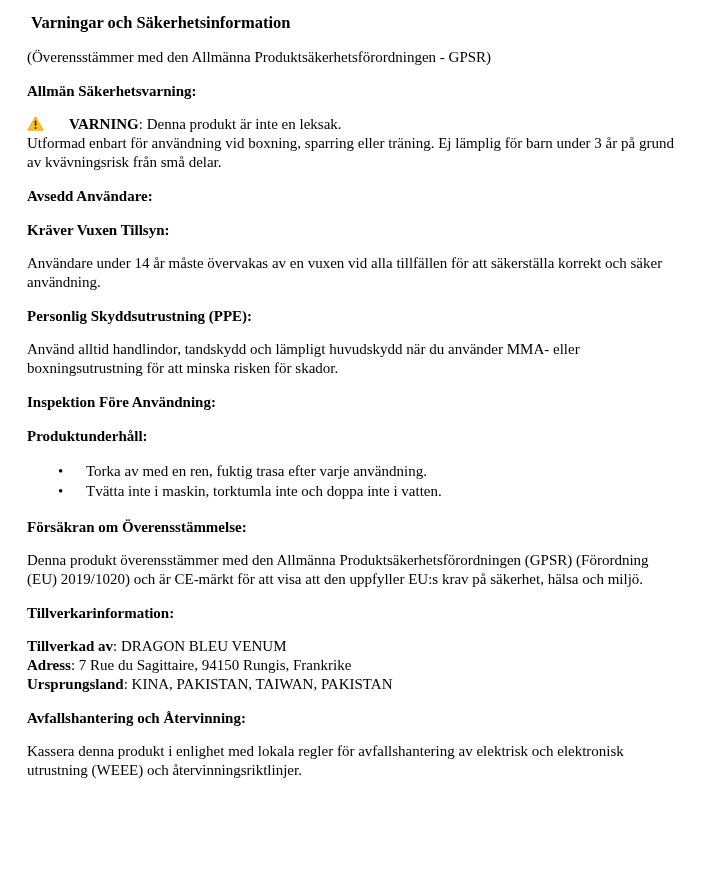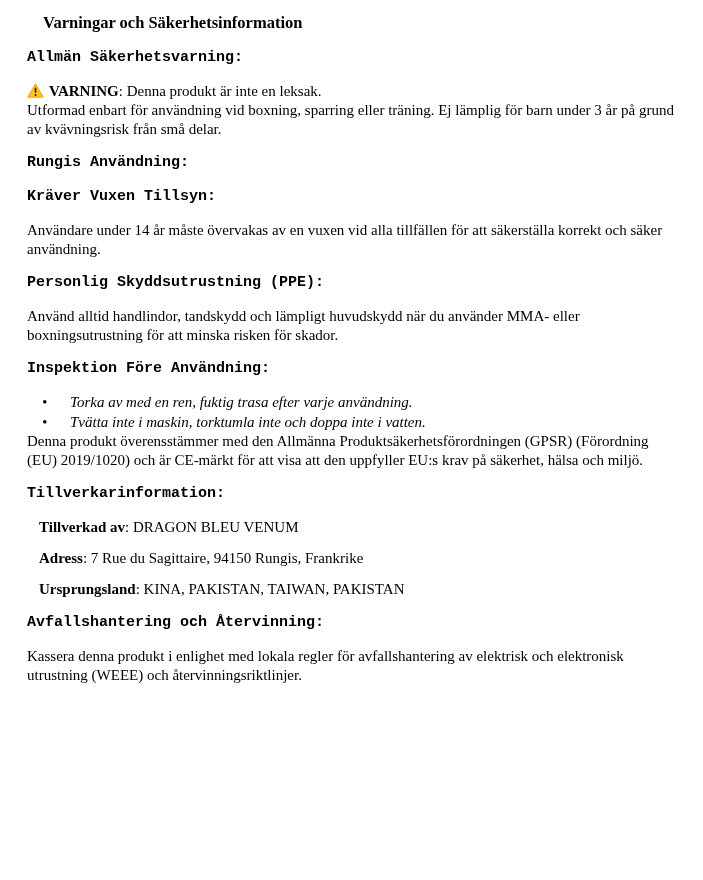--- a/index.html
+++ b/index.html
@@ -16,112 +16,113 @@
   }
   .doc {
     box-sizing: border-box;
     width: 703px;
     height: 880px;
     padding: 12px 24px 10px 27px;
   }
   .doc-title {
     font-size: 16.5px;
     font-weight: bold;
-    margin: 0 0 15px 16px;
+    margin: 0 0 15px 4px;
     line-height: 21px;
   }
   .subtitle {
     font-size: 15px;
     margin: 0 0 14px 0;
     line-height: 19px;
   }
   .section-heading {
     font-size: 15px;
     font-weight: bold;
     margin: 0 0 14px 0;
     line-height: 20px;
-    font-family: Liberation Mono, monospace;
   }
   .para {
     font-size: 15px;
     margin: 0 0 14px 0;
     line-height: 19px;
   }
   .warning-line {
     font-size: 15px;
     line-height: 19px;
   }
-  .warn-label { font-weight: bold; }
+  .warn-label { font-weight: bold; margin-left: 20px; }
   .warning-icon-svg {
     display: inline-block;
     vertical-align: -2px;
     margin-right: 5px;
   }
   .bullet-list {
     list-style: none;
-    margin: 0;
+    margin: 16px;
     padding: 0;
     font-size: 15px;
-    font-style: italic;
   }
   .bullet-list li {
     position: relative;
     padding-left: 43px;
     line-height: 19.5px;
   }
   .bullet-list li::before {
     content: "\2022";
     position: absolute;
     left: 15px;
     top: 0;
   }
   .mfr-line {
     font-size: 15px;
     line-height: 19px;
-    margin: 12px;
+    margin: 0;
   }
   .mfr-line .lbl { font-weight: bold; }
   .tight { margin-bottom: 0; }
 </style>
 </head>
 <body>
 
 <div class="doc">
 
   <h1 class="doc-title">Varningar och Säkerhetsinformation</h1>
 
+  <p class="subtitle">(Överensstämmer med den Allmänna Produktsäkerhetsförordningen - GPSR)</p>
 
   <h2 class="section-heading">Allmän Säkerhetsvarning:</h2>
 
   <div class="para">
     <div class="warning-line">
       <svg class="warning-icon-svg" width="17" height="15" viewBox="0 0 17 15" aria-hidden="true">
         <path d="M8.5 0.8 L16.3 14.2 L0.7 14.2 Z" fill="#FFC21E" stroke="#E89B00" stroke-width="0.8" stroke-linejoin="round"></path>
         <rect x="7.7" y="4.6" width="1.7" height="5.3" rx="0.8" fill="#3a2a00"></rect>
         <circle cx="8.55" cy="12" r="1.05" fill="#3a2a00"></circle>
       </svg><span class="warn-label">VARNING</span><span>: Denna produkt är inte en leksak.</span>
     </div>
     <div>Utformad enbart för användning vid boxning, sparring eller träning. Ej lämplig för barn under 3 år på grund av kvävningsrisk från små delar.</div>
   </div>
 
-  <h2 class="section-heading">Rungis Användning:</h2>
+  <h2 class="section-heading">Avsedd Användare:</h2>
 
   <h2 class="section-heading">Kräver Vuxen Tillsyn:</h2>
   <p class="para">Användare under 14 år måste övervakas av en vuxen vid alla tillfällen för att säkerställa korrekt och säker användning.</p>
 
   <h2 class="section-heading">Personlig Skyddsutrustning (PPE):</h2>
   <p class="para">Använd alltid handlindor, tandskydd och lämpligt huvudskydd när du använder MMA- eller boxningsutrustning för att minska risken för skador.</p>
 
   <h2 class="section-heading">Inspektion Före Användning:</h2>
 
+  <h2 class="section-heading">Produktunderhåll:</h2>
   <ul class="bullet-list">
     <li>Torka av med en ren, fuktig trasa efter varje användning.</li>
     <li>Tvätta inte i maskin, torktumla inte och doppa inte i vatten.</li>
   </ul>
 
+  <h2 class="section-heading">Försäkran om Överensstämmelse:</h2>
   <p class="para">Denna produkt överensstämmer med den Allmänna Produktsäkerhetsförordningen (GPSR) (Förordning (EU) 2019/1020) och är CE-märkt för att visa att den uppfyller EU:s krav på säkerhet, hälsa och miljö.</p>
 
   <h2 class="section-heading">Tillverkarinformation:</h2>
   <div class="para">
     <p class="mfr-line"><span class="lbl">Tillverkad av</span><span>: DRAGON BLEU VENUM</span></p>
     <p class="mfr-line"><span class="lbl">Adress</span><span>: 7 Rue du Sagittaire, 94150 Rungis, Frankrike</span></p>
     <p class="mfr-line"><span class="lbl">Ursprungsland</span><span>: KINA, PAKISTAN, TAIWAN, PAKISTAN</span></p>
   </div>
 
   <h2 class="section-heading">Avfallshantering och Återvinning:</h2>

